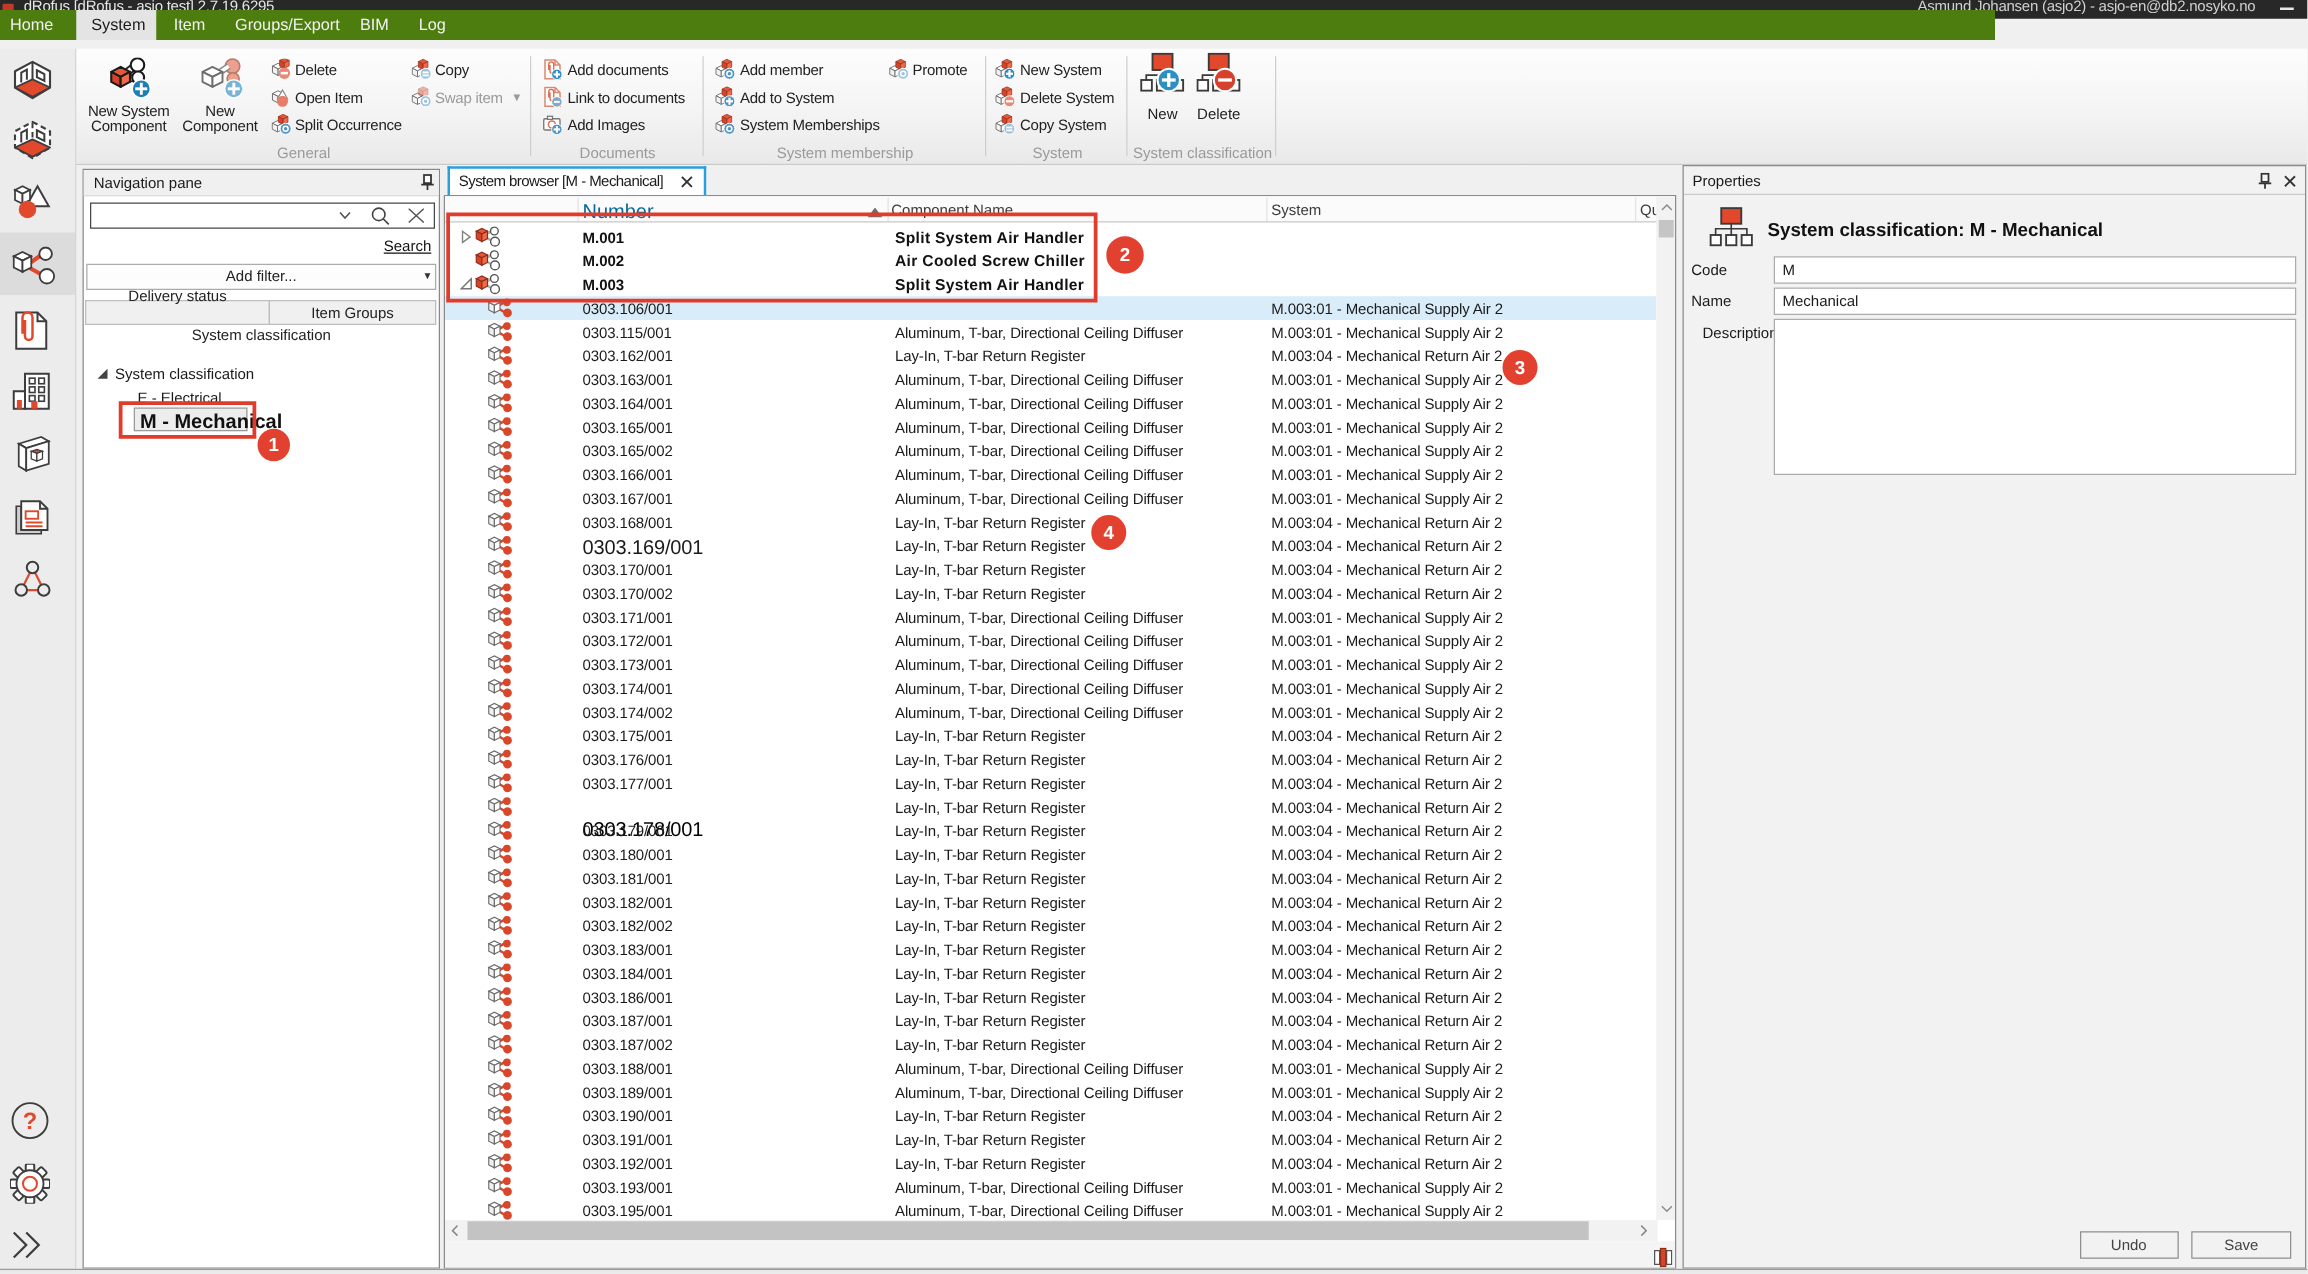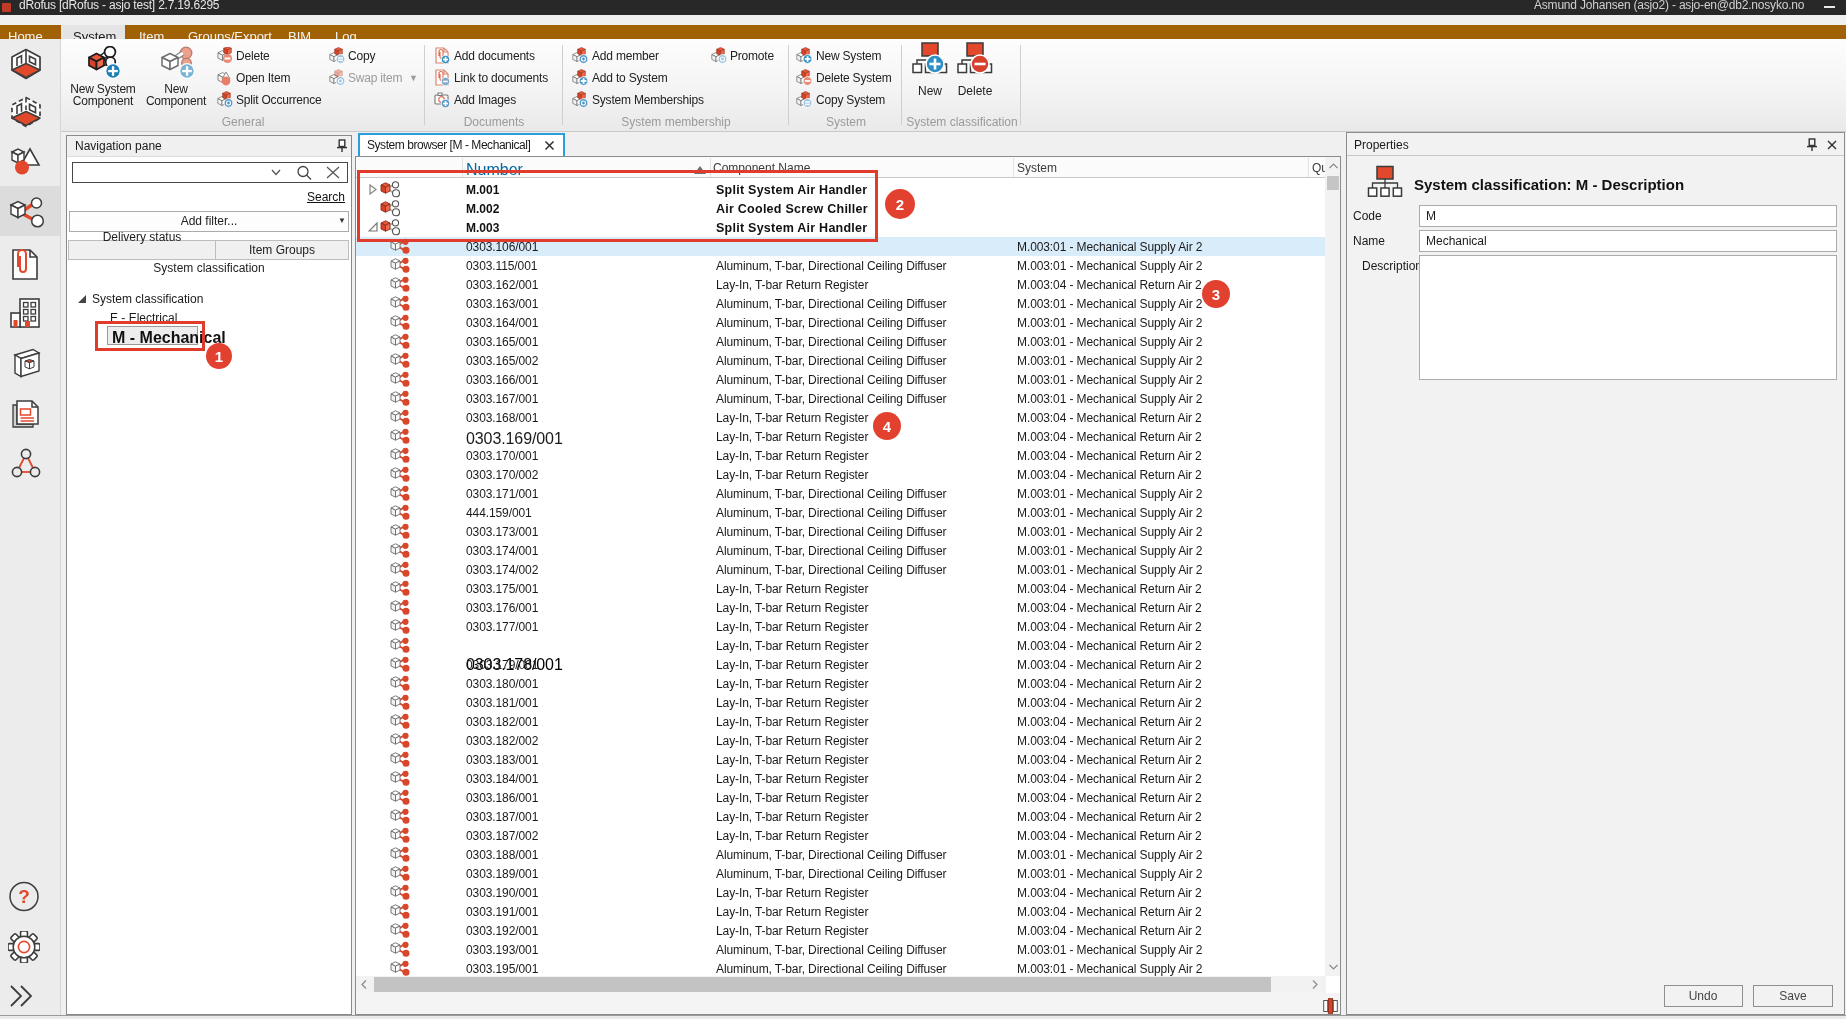--- a/index.html
+++ b/index.html
@@ -22,21 +22,21 @@
  <polygon points="10,9.5 10,17.5 17,14 17,6" fill="#fff" stroke="#6b6b6b" stroke-width="1.2"></polygon>
 </symbol>
 </defs>
 </svg>
 <div class="abs" style="left:0;top:0;width:1846px;height:15px;background:#282828;overflow:hidden">
  <div class="abs" style="left:2px;top:3px;width:9px;height:9px;background:#c13a28;border-radius:1px"></div>
  <div class="tx" style="left:19px;top:-2px;font-size:12px;letter-spacing:-0.2px;color:#e6e6e6">dRofus [dRofus - asjo test] 2.7.19.6295</div>
  <div class="tx" style="left:1534px;top:-2px;font-size:12px;letter-spacing:-0.2px;color:#d0d0d0">Asmund Johansen (asjo2) - asjo-en@db2.nosyko.no</div>
  <div class="abs" style="left:1824px;top:6px;width:11px;height:2px;background:#e8e8e8"></div>
 </div>
-<div class="abs" style="left:0;top:25px;width:1846px;height:24px;background:#a16207">
+<div class="abs" style="left:0;top:8px;width:1596px;height:24px;background:#4d7c0f">
     <div class="tx" style="left:8px;top:4px;font-size:13px;color:#f2f2f2">Home</div>
     <div class="tx" style="left:139px;top:4px;font-size:13px;color:#f2f2f2">Item</div>
     <div class="tx" style="left:188px;top:4px;font-size:13px;color:#f2f2f2">Groups/Export</div>
     <div class="tx" style="left:288px;top:4px;font-size:13px;color:#f2f2f2">BIM</div>
     <div class="tx" style="left:335px;top:4px;font-size:13px;color:#f2f2f2">Log</div>
     <div class="abs" style="left:61px;top:0;width:64px;height:24px;background:#e4e4e4"></div>
     <div class="tx" style="left:73px;top:4px;font-size:13px;color:#1b1b1b">System</div>
   </div>
 <div class="abs" style="left:60px;top:39px;width:1786px;height:92px;
  background:linear-gradient(#fdfdfd,#f4f4f4 55%,#e9e9e9);border-bottom:1px solid #c9c9c9"></div>
@@ -573,21 +573,21 @@
     <div class="tx" style="left:661px;top:309px;font-size:12px;letter-spacing:-0.1px;color:#1a1a1a">M.003:01 - Mechanical Supply Air 2</div>
     <svg class="abs" style="left:34px;top:326px" width="20" height="17" viewBox="0 0 20 17">
 <line x1="8" y1="7" x2="14" y2="3.5" stroke="#d9472b" stroke-width="2"></line>
 <line x1="9" y1="9" x2="14" y2="12" stroke="#d9472b" stroke-width="2"></line>
 <polygon points="1,4 5.5,1.8 10,4 5.5,6.2" fill="#fff" stroke="#6b6b6b" stroke-width="0.9"></polygon>
 <polygon points="1,4 1,10 5.5,12.2 5.5,6.2" fill="#f0f0f0" stroke="#6b6b6b" stroke-width="0.9"></polygon>
 <polygon points="5.5,6.2 5.5,12.2 10,10 10,4" fill="#fff" stroke="#6b6b6b" stroke-width="0.9"></polygon>
 <circle cx="15.5" cy="3.8" r="3.1" fill="#d9472b"></circle>
 <circle cx="16" cy="12.3" r="3.5" fill="#d9472b"></circle>
 </svg>
-    <div class="tx" style="left:110px;top:328px;font-size:12px;letter-spacing:-0.1px;color:#1a1a1a">444.159/001</div>
+    <div class="tx" style="left:110px;top:328px;font-size:12px;letter-spacing:-0.1px;color:#1a1a1a">0303.172/001</div>
     <div class="tx" style="left:360px;top:328px;font-size:12px;letter-spacing:-0.1px;color:#1a1a1a">Aluminum, T-bar, Directional Ceiling Diffuser</div>
     <div class="tx" style="left:661px;top:328px;font-size:12px;letter-spacing:-0.1px;color:#1a1a1a">M.003:01 - Mechanical Supply Air 2</div>
     <svg class="abs" style="left:34px;top:345px" width="20" height="17" viewBox="0 0 20 17">
 <line x1="8" y1="7" x2="14" y2="3.5" stroke="#d9472b" stroke-width="2"></line>
 <line x1="9" y1="9" x2="14" y2="12" stroke="#d9472b" stroke-width="2"></line>
 <polygon points="1,4 5.5,1.8 10,4 5.5,6.2" fill="#fff" stroke="#6b6b6b" stroke-width="0.9"></polygon>
 <polygon points="1,4 1,10 5.5,12.2 5.5,6.2" fill="#f0f0f0" stroke="#6b6b6b" stroke-width="0.9"></polygon>
 <polygon points="5.5,6.2 5.5,12.2 10,10 10,4" fill="#fff" stroke="#6b6b6b" stroke-width="0.9"></polygon>
 <circle cx="15.5" cy="3.8" r="3.1" fill="#d9472b"></circle>
 <circle cx="16" cy="12.3" r="3.5" fill="#d9472b"></circle>
@@ -906,21 +906,21 @@
  <line x1="1" y1="1" x2="9" y2="9" stroke="#333" stroke-width="1.5"></line>
  <line x1="9" y1="1" x2="1" y2="9" stroke="#333" stroke-width="1.5"></line>
 </svg>
 <svg class="abs" style="left:1367px;top:165px" width="36" height="36" viewBox="0 0 36 36">
  <path d="M18 14 v4 M5.5 23 v-5 h25 v5 M18 18 v5" fill="none" stroke="#3a3a3a" stroke-width="1.3"></path>
  <rect x="10" y="1.5" width="16" height="12.5" fill="#e2482c" stroke="#3a3a3a" stroke-width="1.5"></rect>
  <rect x="1.5" y="23" width="8.2" height="8.2" fill="#fff" stroke="#3a3a3a" stroke-width="1.5"></rect>
  <rect x="13.9" y="23" width="8.2" height="8.2" fill="#fff" stroke="#3a3a3a" stroke-width="1.5"></rect>
  <rect x="26.3" y="23" width="8.2" height="8.2" fill="#fff" stroke="#3a3a3a" stroke-width="1.5"></rect>
 </svg>
-<div class="tx" style="left:1414px;top:176px;font-size:15px;font-weight:bold;color:#111">System classification: M - Description</div>
+<div class="tx" style="left:1414px;top:176px;font-size:15px;font-weight:bold;color:#111">System classification: M - Mechanical</div>
 <div class="tx" style="left:1353px;top:209px;font-size:12px;color:#1a1a1a">Code</div>
 <div class="abs" style="left:1419px;top:205px;width:418px;height:22px;background:#fff;border:1px solid #ababab;box-sizing:border-box"></div>
 <div class="tx" style="left:1426px;top:209px;font-size:12px;color:#1a1a1a">M</div>
 <div class="tx" style="left:1353px;top:234px;font-size:12px;color:#1a1a1a">Name</div>
 <div class="abs" style="left:1419px;top:230px;width:418px;height:22px;background:#fff;border:1px solid #ababab;box-sizing:border-box"></div>
 <div class="tx" style="left:1426px;top:234px;font-size:12px;color:#1a1a1a">Mechanical</div>
 <div class="tx" style="left:1362px;top:259px;font-size:12px;color:#1a1a1a">Description</div>
 <div class="abs" style="left:1419px;top:255px;width:418px;height:125px;background:#fff;border:1px solid #ababab;box-sizing:border-box"></div>
 <div class="abs" style="left:1664px;top:985px;width:79px;height:22px;background:#f2f2f2;border:1px solid #8f8f8f;box-sizing:border-box"></div>
 <div class="tx" style="left:1703px;top:989px;transform:translateX(-50%);font-size:12px;color:#444">Undo</div>

